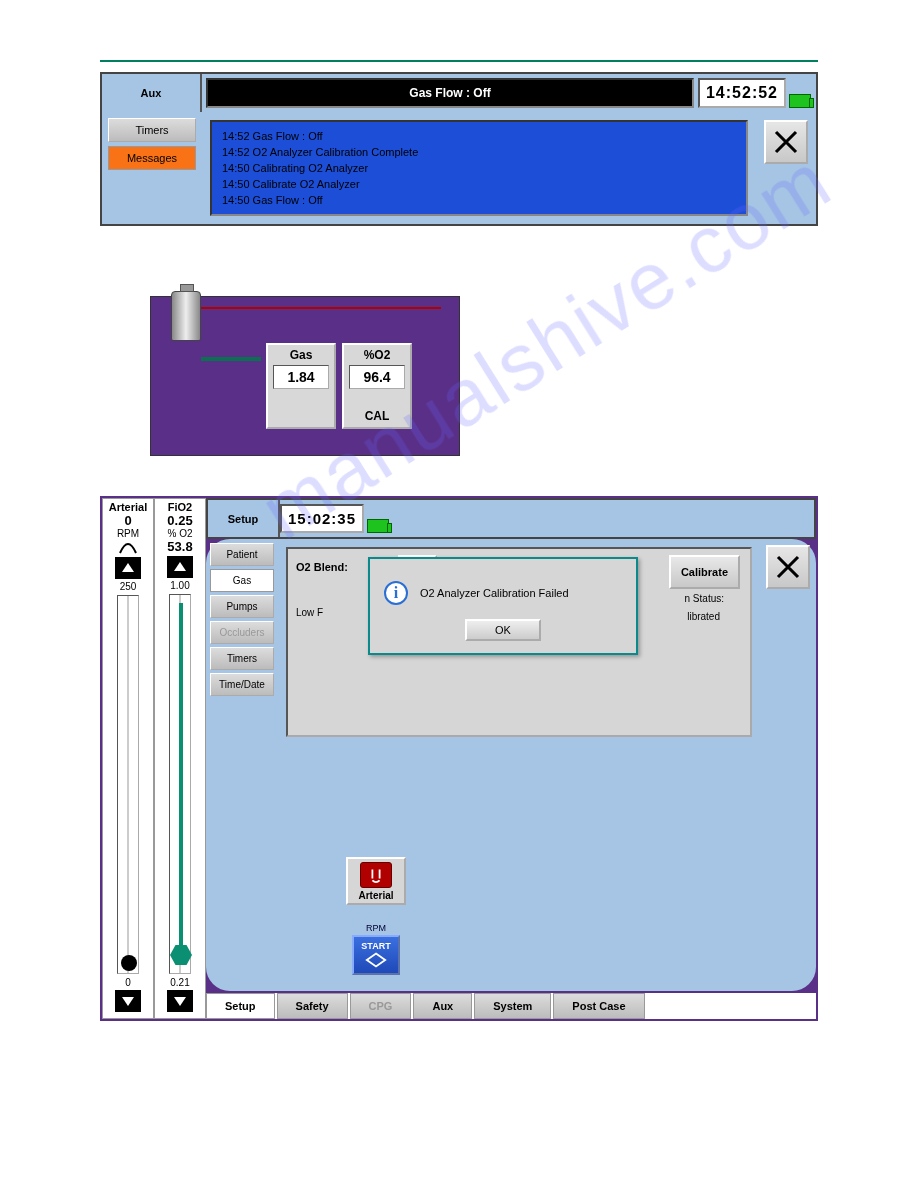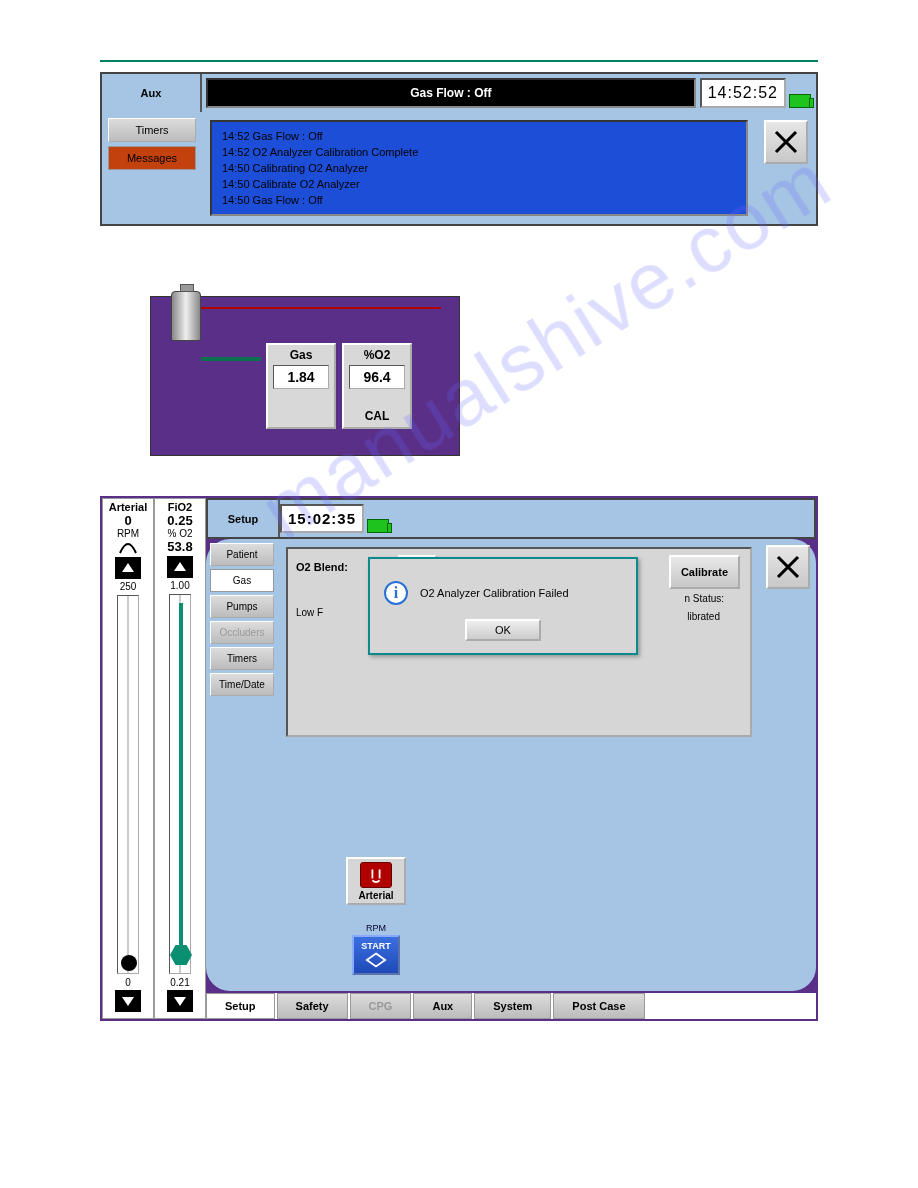--- a/index.html
+++ b/index.html
@@ -5,28 +5,28 @@
   * { box-sizing: border-box; }
   body { margin: 0; background: #fff; font-family: Arial, sans-serif; font-size: 11px; color: #000; width: 918px; }
   .page { padding: 40px 100px 40px 100px; }
   .hr-green { border: 0; border-top: 2px solid #008060; margin: 20px 0 10px 0; }
 
   
   .panel1 { border: 2px solid #444; background: #a6c5e4; }
   .p1-head { display: flex; align-items: stretch; }
   .p1-aux { width: 100px; background: #a6c5e4; display: flex; align-items: center; justify-content: center; font-weight: bold; color: #000; border-right: 2px solid #555; }
   .p1-statusbar { flex: 1; background: #000; color: #fff; display: flex; align-items: center; justify-content: center; font-weight: bold; font-size: 12px; border: 2px inset #888; margin: 4px; padding: 4px 0; }
-  .p1-clock { background: #fff; border: 2px inset #aaa; padding: 4px 6px; font-size: 16px; font-weight: normal; margin: 4px 2px 4px 0; letter-spacing: 1px; }
+  .p1-clock { background: #fff; border: 2px inset #aaa; padding: 4px 6px; font-size: 16px; font-weight: bold; margin: 4px 2px 4px 0; letter-spacing: 1px; }
   .p1-batt { width: 24px; margin: 4px 4px 4px 0; display: flex; align-items: flex-end; justify-content: center; }
   .batt { width: 22px; height: 14px; background: #1ec31e; border: 1px solid #060; position: relative; }
   .batt::after { content:""; position:absolute; right:-4px; top:3px; width:3px; height:8px; background:#1ec31e; border:1px solid #060; }
   .p1-body { display: flex; }
   .p1-tabs { width: 100px; background: #a6c5e4; padding: 6px 6px; }
   .p1-tab { background: linear-gradient(#dcdcdc,#bcbcbc); border: 1px outset #fff; padding: 5px 6px; margin-bottom: 4px; font-size: 11px; text-align: center; cursor:pointer;}
-  .p1-tab.active { background: #c2410c; border: 1px solid #999; }
+  .p1-tab.active { background: #f97316; border: 1px solid #999; }
   .p1-msgs { flex: 1; margin: 8px; background: #1d4ed8; border: 2px inset #888; padding: 6px 10px; }
   .p1-msgs .msg { padding: 2px 0; font-size: 11px; }
   .p1-close { width: 60px; padding: 8px; }
   .closebox { width: 44px; height: 44px; background: linear-gradient(#e6e6e6,#c8c8c8); border: 2px outset #fff; display:flex; align-items:center; justify-content:center; cursor:pointer;}
   .closebox svg { width: 30px; height: 30px; }
 
   
   .panel2-wrap { margin: 70px 0 0 50px; width: 310px; }
   .panel2 { background: #5a2f88; border: 1px solid #333; padding: 20px 12px 12px 12px; position: relative; height: 160px; }
   .cyl { position:absolute; left:20px; top:-6px; }

